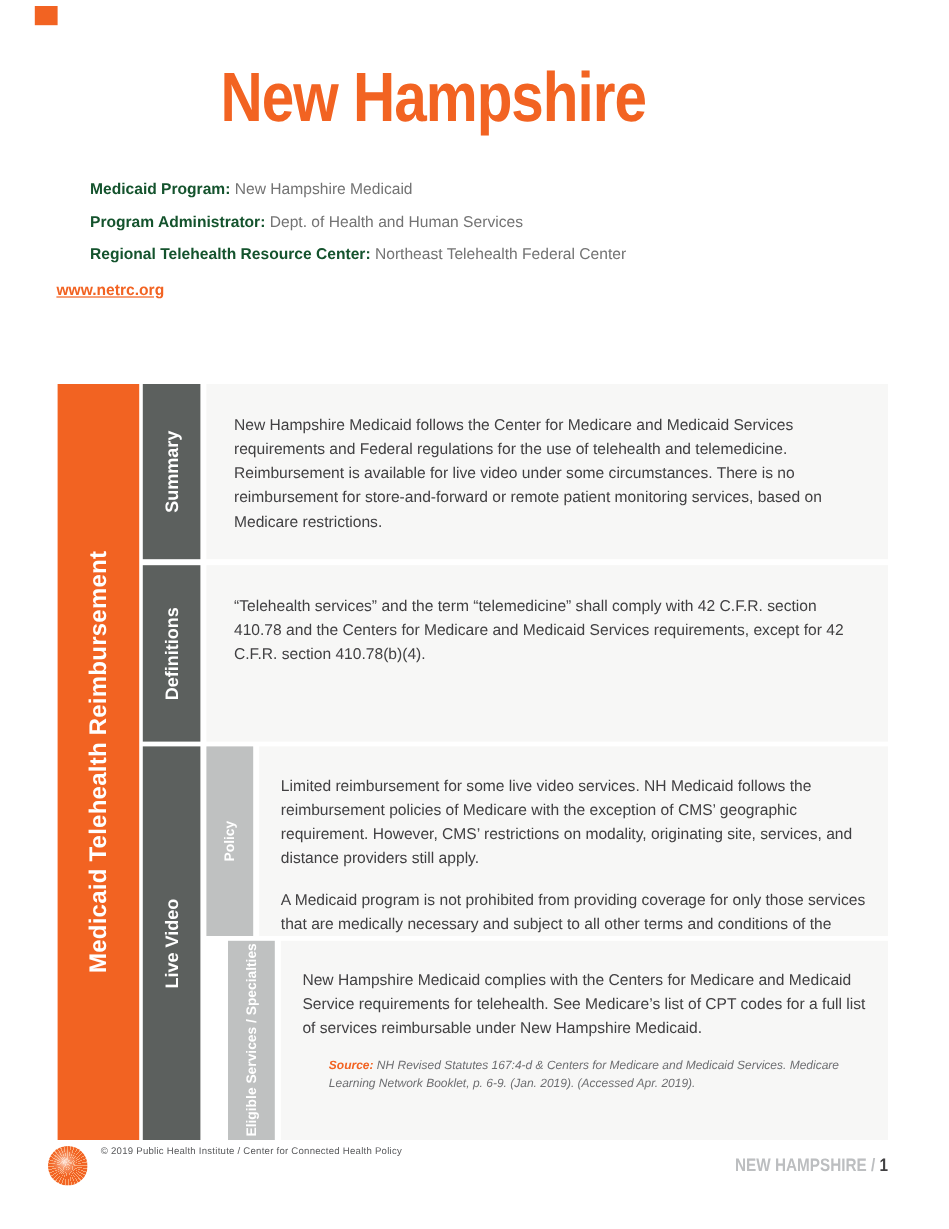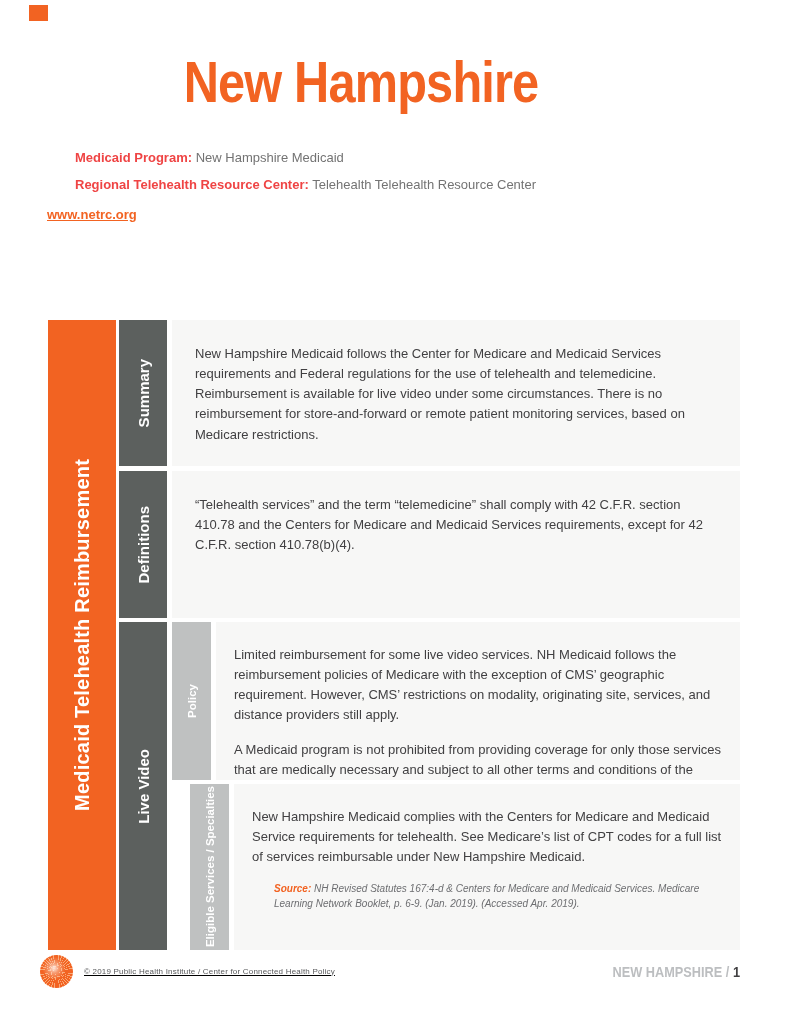--- a/index.html
+++ b/index.html
@@ -25,21 +25,21 @@
     letter-spacing: -1px;
     transform: scaleX(0.84);
     transform-origin: center;
     white-space: nowrap;
   }
   .meta {
     position: absolute; left: 47px; top: 150px; width: 672px;
     font-size: 13px; line-height: 1.3;
   }
   .meta-row { margin-bottom: 10px; }
-  .meta-label { font-weight: bold; color: #ef4444; padding-left: 28px; }
+  .meta-label { font-weight: bold; color: #14532d; padding-left: 28px; }
   .meta-value { color: #737373; }
   .site-link {
     display: inline-block; margin-top: 3px;
     color: #F26322; font-weight: bold; font-size: 13px;
   }
   .main {
     position: absolute; left: 48px; top: 320px;
     width: 692px; height: 630px;
     display: flex; gap: 3px;
   }
@@ -89,21 +89,21 @@
   .source {
     margin: 2px 0 0 22px;
     font-size: 10px; font-style: italic; color: #6D6E71;
     line-height: 1.5;
   }
   .source .src-label { color: #F26322; font-weight: bold; }
   .footer {
     position: absolute; left: 40px; top: 951px; width: 700px; height: 40px;
     display: flex; align-items: center; justify-content: space-between;
   }
-  .footer-left { display: flex; align-items: center; gap: 11px; text-decoration: underline; }
+  .footer-left { display: flex; align-items: flex-start; gap: 11px; }
   .logo-globe {
     width: 33px; height: 33px; border-radius: 50%;
     background:
       radial-gradient(circle at 42% 40%, rgba(255,255,255,0.85) 0%, rgba(255,255,255,0.35) 18%, rgba(255,255,255,0) 42%),
       repeating-conic-gradient(#F26322 0deg 7deg, #F9A977 7deg 10deg);
   }
   .copyright { font-size: 8px; color: #58595B; letter-spacing: 0.2px; }
   .page-label {
     display: inline-block;
     font-size: 15px; font-weight: bold;
@@ -121,22 +121,26 @@
 <div class="title-wrap">
   <h1 class="title">New Hampshire</h1>
 </div>
 
 <div class="meta">
   <div class="meta-row">
     <span class="meta-label">Medicaid Program:</span>
     <span class="meta-value">New Hampshire Medicaid</span>
   </div>
   <div class="meta-row">
+    <span class="meta-label">Program Administrator:</span>
+    <span class="meta-value">Dept. of Health and Human Services</span>
+  </div>
+  <div class="meta-row">
     <span class="meta-label">Regional Telehealth Resource Center:</span>
-    <span class="meta-value">Telehealth Telehealth Resource Center</span>
+    <span class="meta-value">Northeast Telehealth Federal Center</span>
   </div>
   <a class="site-link" href="#">www.netrc.org</a>
 </div>
 
 <div class="main">
   <div class="orange-bar">
     <span class="vtext">Medicaid Telehealth Reimbursement</span>
   </div>
   <div class="rows">
 

